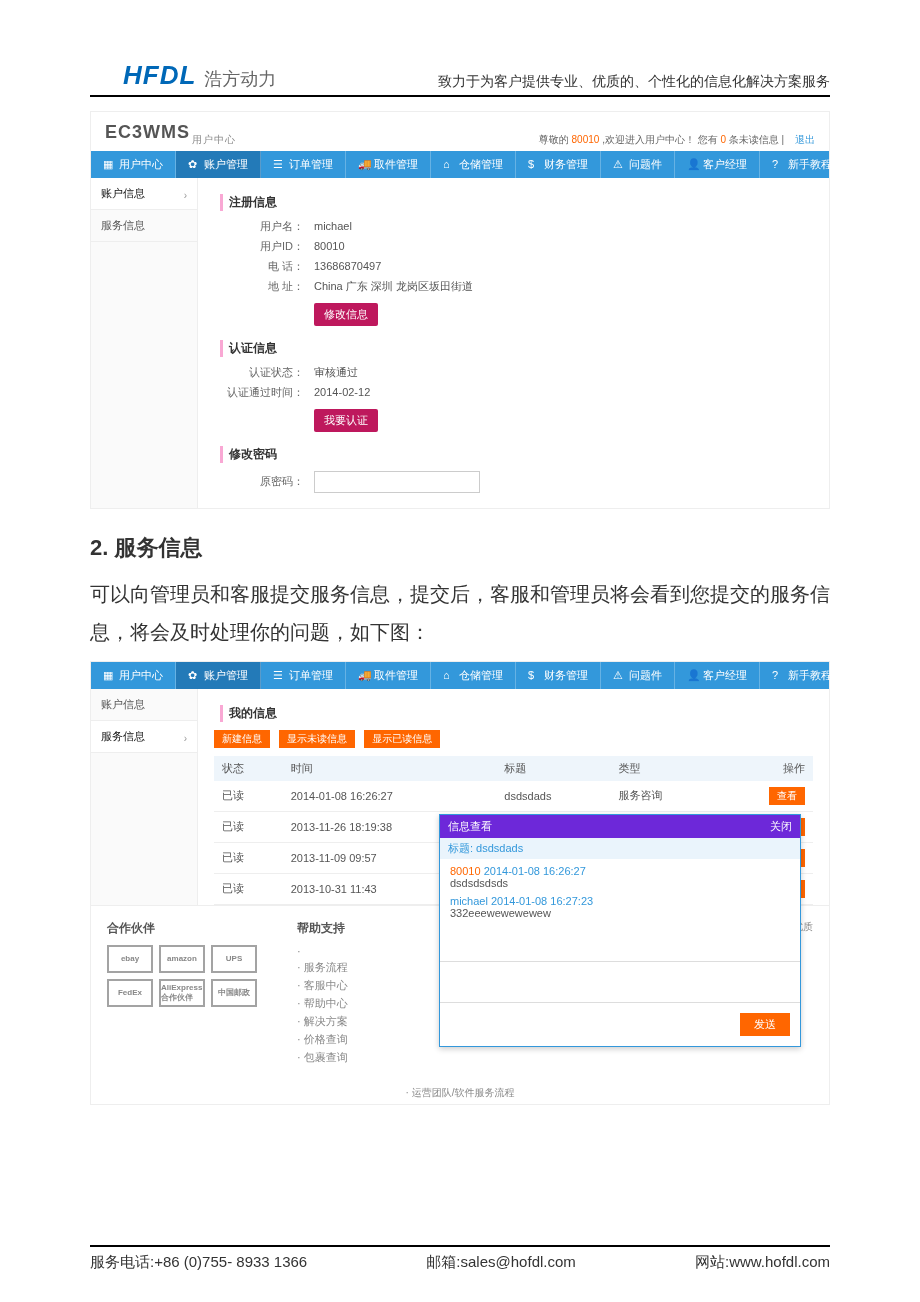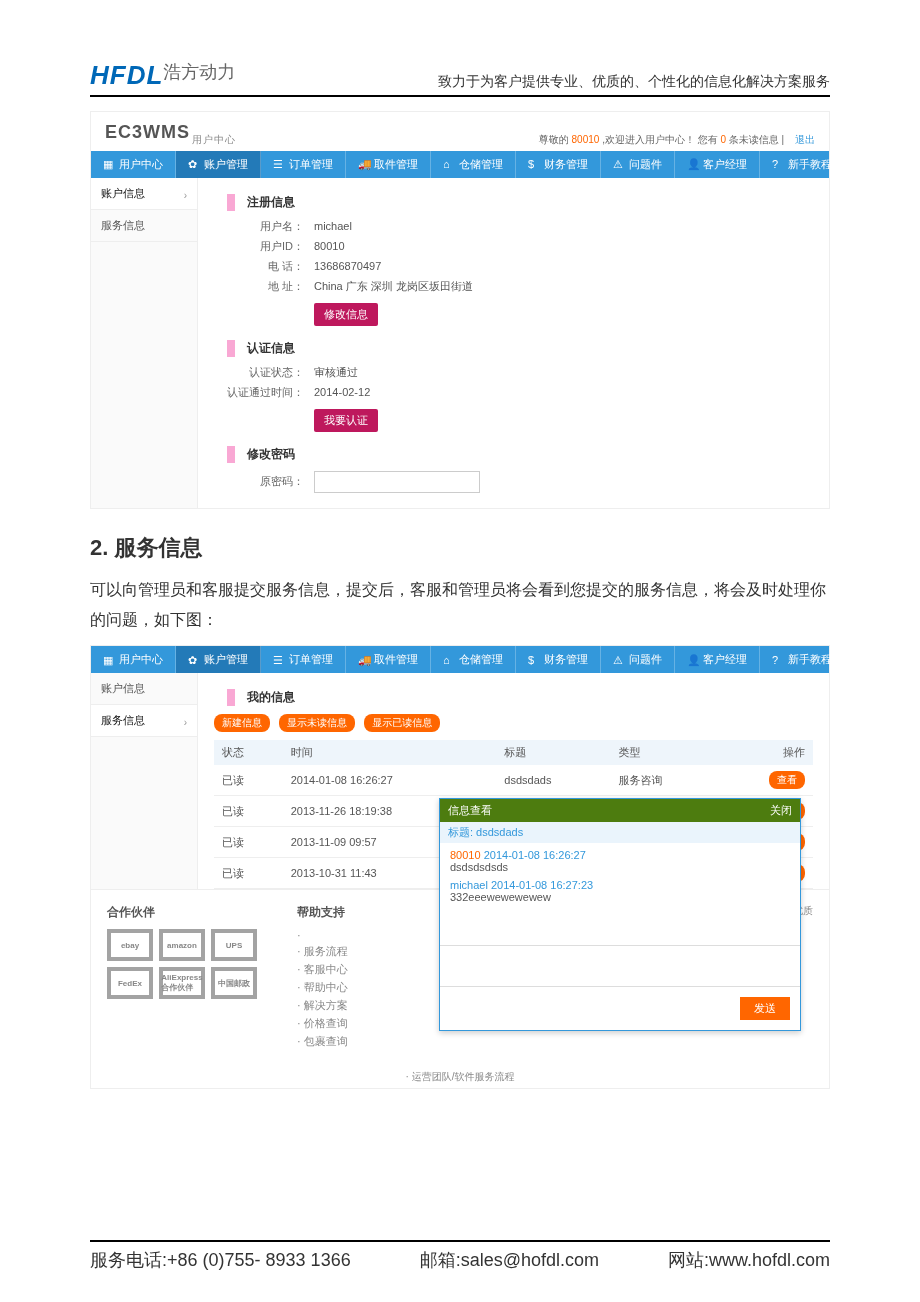--- a/index.html
+++ b/index.html
@@ -1,19 +1,19 @@
 <!DOCTYPE html>
 <html><head>
 <meta charset="utf-8">
 <style>
   body { margin:0; font-family: "Microsoft YaHei", Arial, sans-serif; background:#fff; color:#333; }
   .page { width:920px; min-height:1302px; margin:0 auto; position:relative; padding:60px 90px 0 90px; box-sizing:border-box; }
   
   .doc-header { display:flex; align-items:flex-end; justify-content:space-between; border-bottom:2px solid #000; padding-bottom:4px; margin-bottom:14px; }
-  .logo-block { display:flex; align-items:flex-start; gap:0; }
+  .logo-block { display:flex; align-items:flex-end; gap:8px;margin-left:33px; }
   .logo-mark { font-style:italic; font-weight:900; color:#0068b7; font-size:26px; letter-spacing:1px; }
   .logo-cn { font-size:18px; color:#666; }
   .slogan { font-size:14px; color:#333; }
   
   .shot { border:1px solid #eee; background:#fff; font-size:11px; color:#555; margin-bottom:18px; }
   .shot-top { display:flex; justify-content:space-between; align-items:flex-end; padding:10px 14px 4px 14px; }
   .brand { font-size:18px; font-weight:bold; letter-spacing:1px; }
   .brand sub { font-size:10px; font-weight:normal; color:#888; margin-left:2px; }
   .greet { font-size:10px; color:#666; }
   .greet .em { color:#f60; }
@@ -21,52 +21,52 @@
   .navbar { display:flex; background:#3398db; color:#fff; }
   .nav-item { flex:none; display:flex; align-items:center; gap:4px; padding:6px 12px; border-right:1px solid rgba(255,255,255,.25); font-size:11px; cursor:pointer; }
   .nav-item.active { background:#237ab8; }
   .nav-icon { width:12px; height:12px; display:inline-block; }
   .layout { display:flex; }
   .side { width:106px; background:#fafafa; border-right:1px solid #eee; }
   .side-item { padding:8px 10px; border-bottom:1px solid #eee; font-size:11px; display:flex; justify-content:space-between; align-items:flex-end; cursor:pointer; }
   .side-item.active { background:#fff; color:#111; }
   .chev { font-size:10px; color:#999; }
   .main { flex:1; padding:10px 16px; }
-  .sec-title { border-left:8px solid #f9a8d4; padding-left:12px; font-weight:bold; color:#333; margin:6px 0 8px 13px; font-size:12px; }
+  .sec-title { border-left:3px solid #f9a8d4; padding-left:6px; font-weight:bold; color:#333; margin:6px 0 8px 6px; font-size:12px; }
   .kv { display:flex; align-items:center; margin:5px 0; font-size:11px; }
   .kv .k { width:90px; text-align:right; color:#666; margin-right:10px; }
   .btn-org { background:#be185d; color:#fff; border:none; padding:4px 10px; font-size:11px; border-radius:2px; cursor:pointer; margin-left:100px; margin-top:4px; }
   .kv input { border:1px solid #ccc; height:18px; width:160px; }
   
   h2.sec { font-size:22px; font-weight:bold; margin:24px 0 12px 0; }
-  p.body { font-size:16px; line-height:1.9; margin:0 0 10px 0; }
+  p.body { font-size:20px; line-height:1.9; margin:0 0 10px 0; }
   
   .tbl { width:100%; border-collapse:collapse; font-size:11px; }
   .tbl th { background:#eef5fb; text-align:left; padding:5px 8px; color:#555; font-weight:normal; }
   .tbl td { padding:6px 8px; border-bottom:1px solid #eee; }
-  .mini-btn { background:#f60; color:#fff; font-size:10px; padding:2px 8px; border-radius:8px; border:none; cursor:pointer; }
+  .mini-btn { background:#f60; color:#fff; font-size:10px; padding:2px 8px; border-radius:0; border:none; cursor:pointer; }
   .toolbar .mini-btn{ margin-right:6px; }
   .modal { position:absolute; right:28px; top:152px; width:360px; border:1px solid #3398db; background:#fff; box-shadow:0 2px 6px rgba(0,0,0,.2); font-size:11px; }
-  .modal-head { background:#4d7c0f; color:#fff; display:flex; justify-content:space-between; padding:4px 8px; }
+  .modal-head { background:#6d28d9; color:#fff; display:flex; justify-content:space-between; padding:4px 8px; }
   .modal-sub { background:#eaf4fc; color:#3398db; padding:3px 8px; }
   .modal-body { padding:6px 10px; height:90px; overflow:auto; }
   .msg .u { color:#f60; }
   .msg .t { color:#3398db; }
   .msg .u2 { color:#3398db; }
   .modal-input { border-top:1px solid #ddd; padding:10px; display:flex; justify-content:flex-end; }
   .send-btn { background:#f60; color:#fff; border:none; padding:4px 14px; font-size:11px; cursor:pointer; }
   .partners { display:flex; padding:14px 16px; gap:40px; border-top:1px solid #eee; background:#fff; font-size:11px; color:#888; }
   .p-col h4 { font-size:12px; color:#555; margin:0 0 8px 0; font-weight:bold; }
   .p-logos { display:grid; grid-template-columns:repeat(3,46px); gap:6px; }
-  .p-logo { border:4px solid #a3a3a3; height:24px; display:flex; align-items:center; justify-content:center; font-size:8px; font-weight:bold; }
+  .p-logo { border:2px solid #a3a3a3; height:24px; display:flex; align-items:center; justify-content:center; font-size:8px; font-weight:bold; }
   .p-links div { margin:3px 0; }
   .p-links div::before{ content:"· "; }
   .right-note { font-size:10px; color:#888; max-width:80px; }
   
-  .doc-footer { position:absolute; left:90px; right:90px; bottom:30px; border-top:2px solid #000; padding-top:6px; font-size:18px; display:flex; justify-content:space-between; }
+  .doc-footer { position:absolute; left:90px; right:90px; bottom:30px; border-top:2px solid #000; padding-top:6px; font-size:15px; display:flex; justify-content:space-between; }
   .shot2-wrapper{ position:relative; }
 </style>
 </head>
 <body>
 
 <div class="page">
 
   <div class="doc-header">
     <div class="logo-block">
       <span class="logo-mark">HFDL</span>

